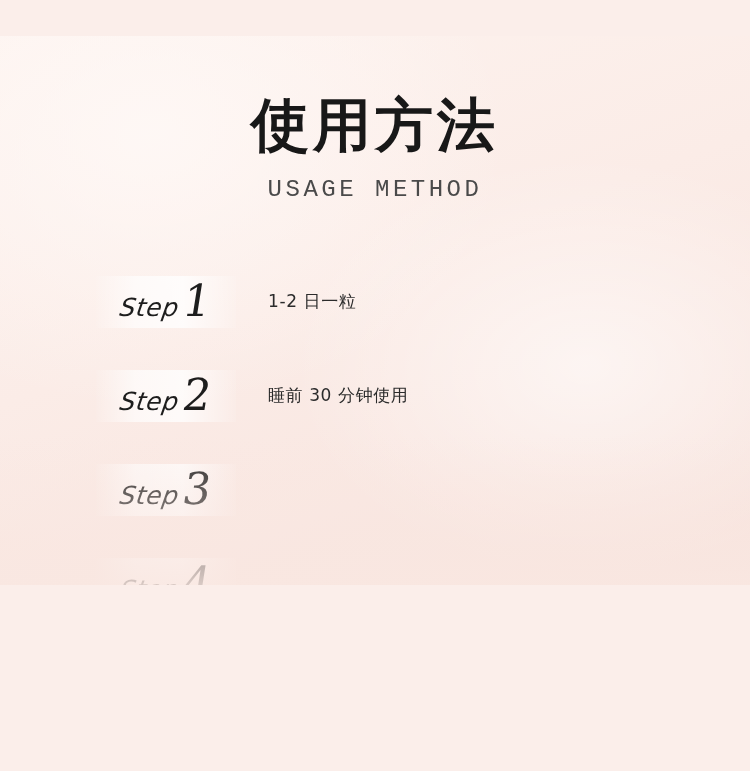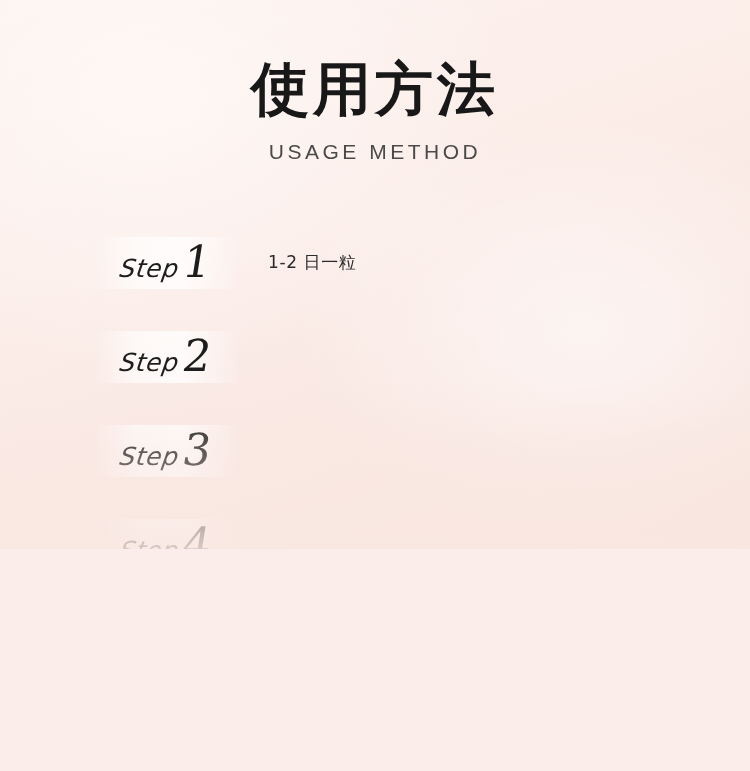--- a/index.html
+++ b/index.html
@@ -16,20 +16,21 @@
   .page {
     position: relative;
     width: 750px;
     height: 549px;
     box-sizing: border-box;
     background:
       radial-gradient(ellipse 420px 300px at 78% 60%, rgba(255,255,255,0.55) 0%, rgba(255,255,255,0.0) 70%),
       radial-gradient(ellipse 500px 380px at 20% 18%, rgba(255,250,248,0.75) 0%, rgba(255,250,248,0) 72%),
       linear-gradient(160deg, #fdf3ef 0%, #fbece7 45%, #f7e2dc 100%);
     overflow: hidden;
+    margin-top: 36px;
   }
   .page::after {
     content: "";
     position: absolute;
     left: 0; right: 0; bottom: 0;
     height: 150px;
     background: linear-gradient(to bottom, rgba(251,236,231,0) 0%, rgba(249,231,225,0.85) 100%);
     pointer-events: none;
   }
   .header {
@@ -40,22 +41,22 @@
   .title-cn {
     font-family: "DejaVu Sans", sans-serif;
     font-size: 58px;
     font-weight: bold;
     letter-spacing: 4px;
     color: #181818;
     line-height: 1.1;
   }
   .title-en {
     margin-top: 18px;
-    font-family: Liberation Sans, sans-serif;
-    font-size: 21px;
+    font-family: Liberation Mono, monospace;
+    font-size: 24px;
     letter-spacing: 3.5px;
     color: #4a4a4a;
     font-weight: 400;
   }
   .steps {
     position: relative;
     margin: 52px 0 0 0;
     padding: 0;
     list-style: none;
   }
@@ -128,20 +129,21 @@
       <div class="step-text">1-2 日一粒</div>
     </li>
 
     <li class="step-row">
       <div class="badge">
         <span class="badge-inner">
           <span class="badge-word">Step</span>
           <span class="badge-num">2</span>
         </span>
       </div>
+      <div class="step-text">睡前 30 分钟使用</div>
     </li>
 
     <li class="step-row">
       <div class="badge">
         <span class="badge-inner">
           <span class="badge-word">Step</span>
           <span class="badge-num">3</span>
         </span>
       </div>
     </li>

